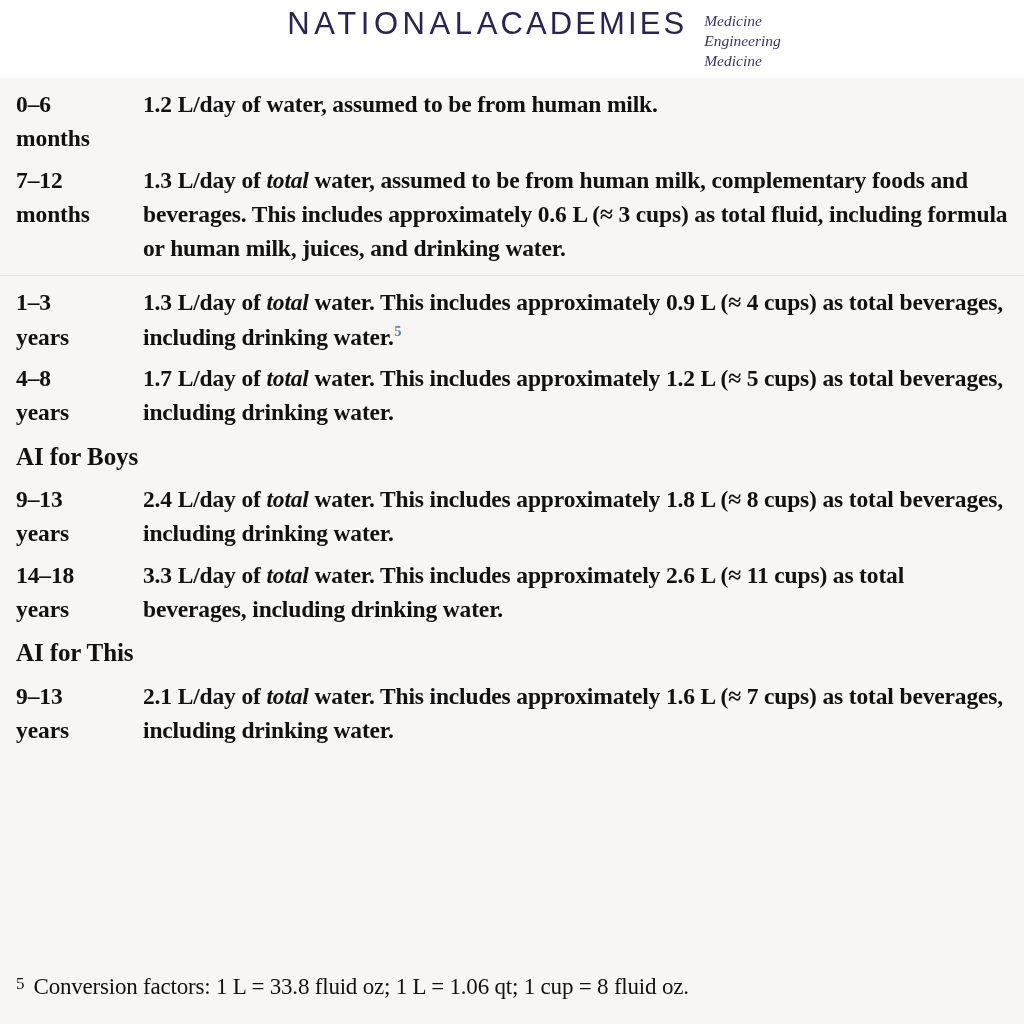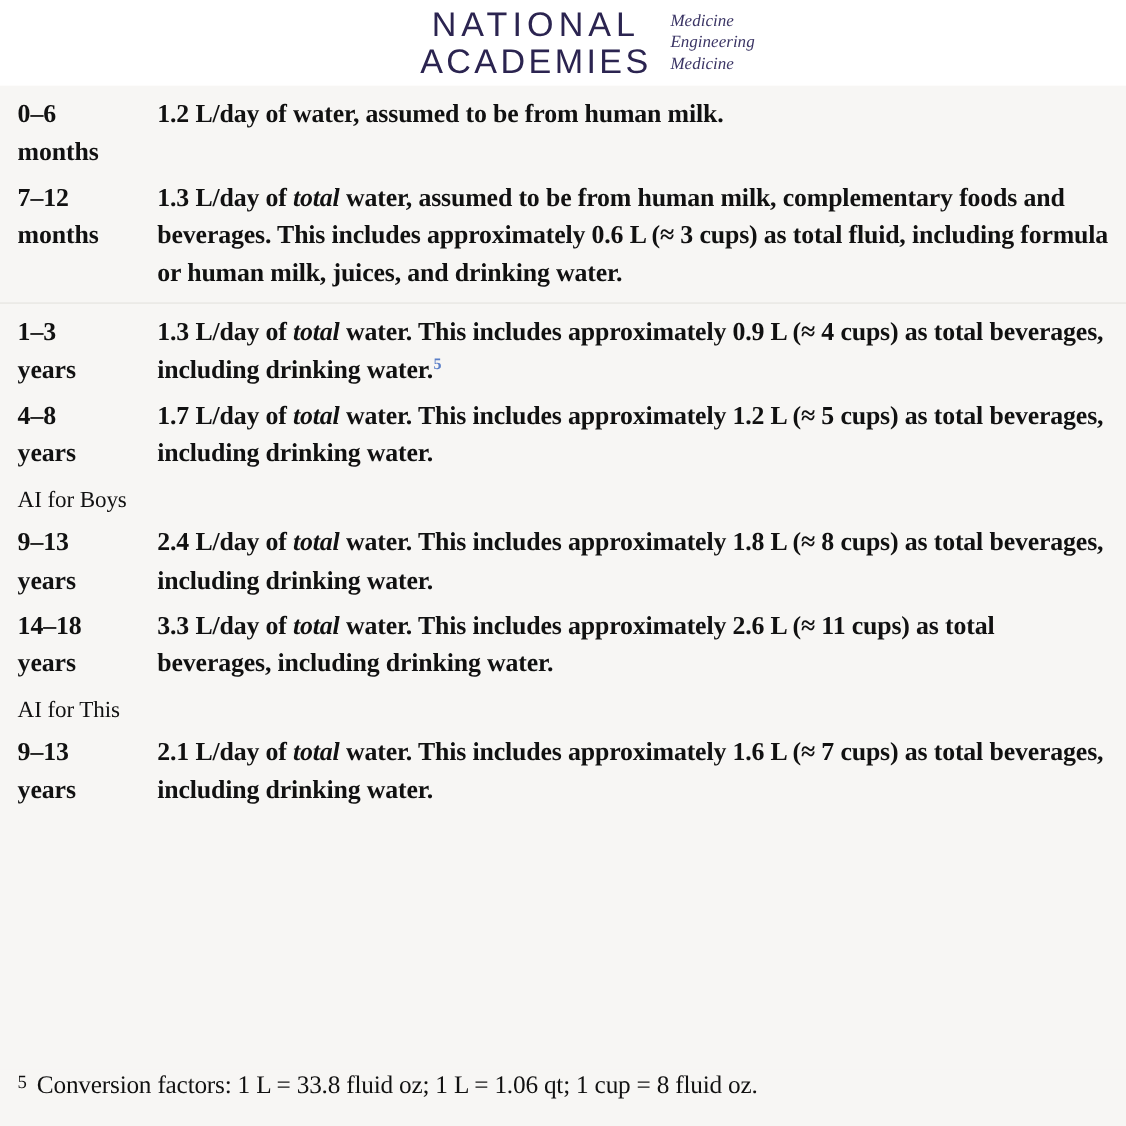--- a/index.html
+++ b/index.html
@@ -33,21 +33,21 @@
     justify-content: center;
     flex: 0 0 auto;
   }
   .logo {
     display: flex;
     align-items: flex-start;
     gap: 17px;
   }
   .logo-wordmark {
     display: flex;
-    flex-direction: column;
+    flex-direction: row;
     align-items: center;
     line-height: 1.08;
     margin-left: 44px;
   }
   .logo-wordmark .wm-line {
     font-family: "Liberation Sans", "DejaVu Sans", sans-serif;
     font-size: 31px;
     font-weight: 400;
     letter-spacing: 3.1px;
     color: #2b2450;
@@ -105,22 +105,22 @@
     color: #5b7fc7;
     font-size: 0.62em;
     font-weight: bold;
     vertical-align: super;
     line-height: 0;
     margin-left: 0.5px;
   }
 
   .section-head {
     padding: 2px 14px 0 16px;
-    font-size: 21px;
-    font-weight: normal;
+    font-size: 25px;
+    font-weight: bold;
     line-height: 1.46;
     letter-spacing: -0.1px;
   }
 
   .divider {
     height: 1px;
     background: #e3e1dd;
     margin: 10px 0 9px 0;
     width: 100%;
   }

